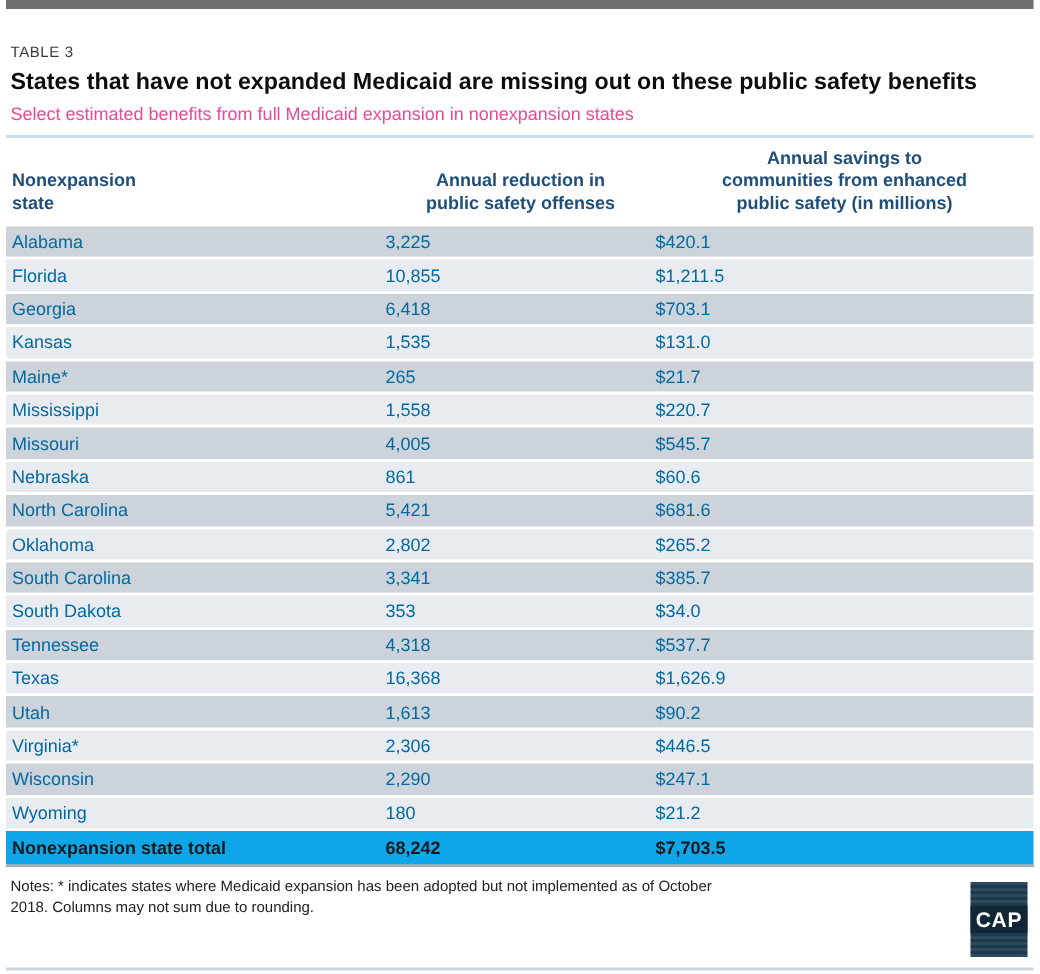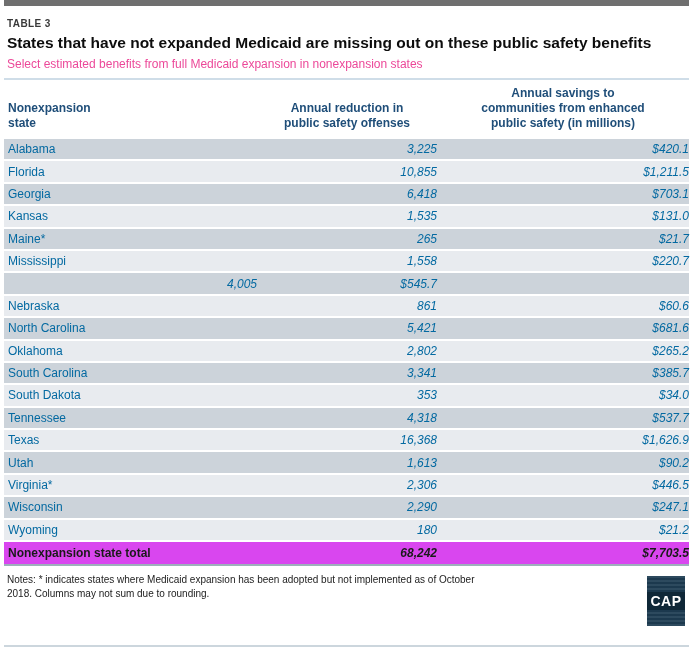--- a/index.html
+++ b/index.html
@@ -7,22 +7,22 @@
     position:relative;
     width:693px;height:649px;
     background:#fff;
     font-family:"Liberation Sans","DejaVu Sans",sans-serif;
     box-sizing:border-box;
     padding:0 4px;
     overflow:hidden;
   }
   .topbar{height:6px;background:#6f6f6f;margin-top:0;}
   .table-label{
-    margin-top:12px;
-    font-size:10px;font-weight:bold;color:#3a3a3a;letter-spacing:.4px;
+    margin-top:24px;
+    font-size:10px;font-weight:normal;color:#3a3a3a;letter-spacing:.4px;
     padding-left:3px;
   }
   .title{
     margin-top:5px;
     font-size:15.5px;font-weight:bold;color:#0d0d0d;
     padding-left:3px;
   }
   .subtitle{
     margin-top:5px;
     font-size:12px;color:#ec4899;
@@ -48,24 +48,24 @@
   .th-col3 span{max-width:176px;}
   .row{
     height:20.4px;
     margin-bottom:2px;
     align-items:center;
     font-size:12px;color:#0369a1;
   }
   .rows .row:nth-child(odd){background:#ccd3da;}
   .rows .row:nth-child(even){background:#e8ebef;}
   .cell-state{padding-left:4px;}
-  .cell-num{text-align:right;font-style:italic;}
+  .cell-num{text-align:left;}
   .total-row{
     height:22px;
-    background:#d946ef;
+    background:#0ea5e9;
     border-bottom:2px solid #9db0bb;
     font-weight:bold;color:#1a1a1a;
     align-items:center;font-size:12px;
   }
   .footer{
     display:flex;align-items:flex-start;
     padding-top:7px;
   }
   .notes{
     max-width:470px;
@@ -142,20 +142,21 @@
       <div class="cell-num">$21.7</div>
     </div>
 
     <div class="grid row">
       <div class="cell-state">Mississippi</div>
       <div class="cell-num">1,558</div>
       <div class="cell-num">$220.7</div>
     </div>
 
     <div class="grid row">
+      <div class="cell-state">Missouri</div>
       <div class="cell-num">4,005</div>
       <div class="cell-num">$545.7</div>
     </div>
 
     <div class="grid row">
       <div class="cell-state">Nebraska</div>
       <div class="cell-num">861</div>
       <div class="cell-num">$60.6</div>
     </div>
 

